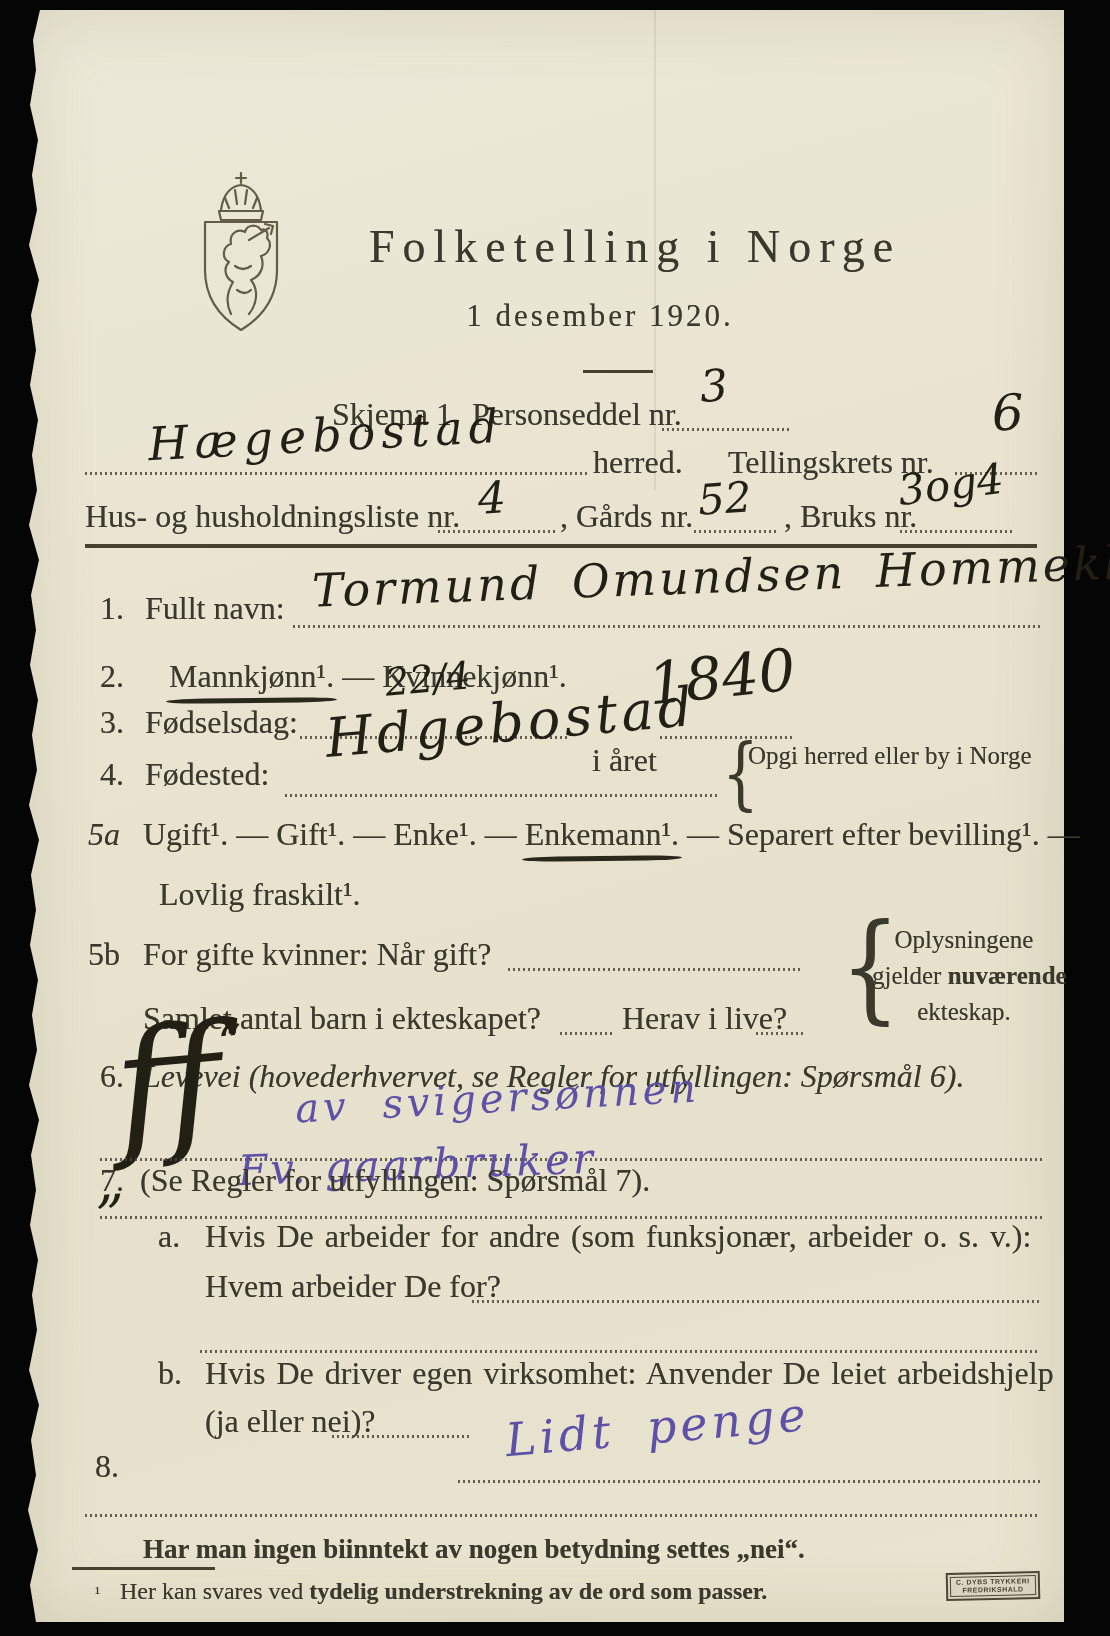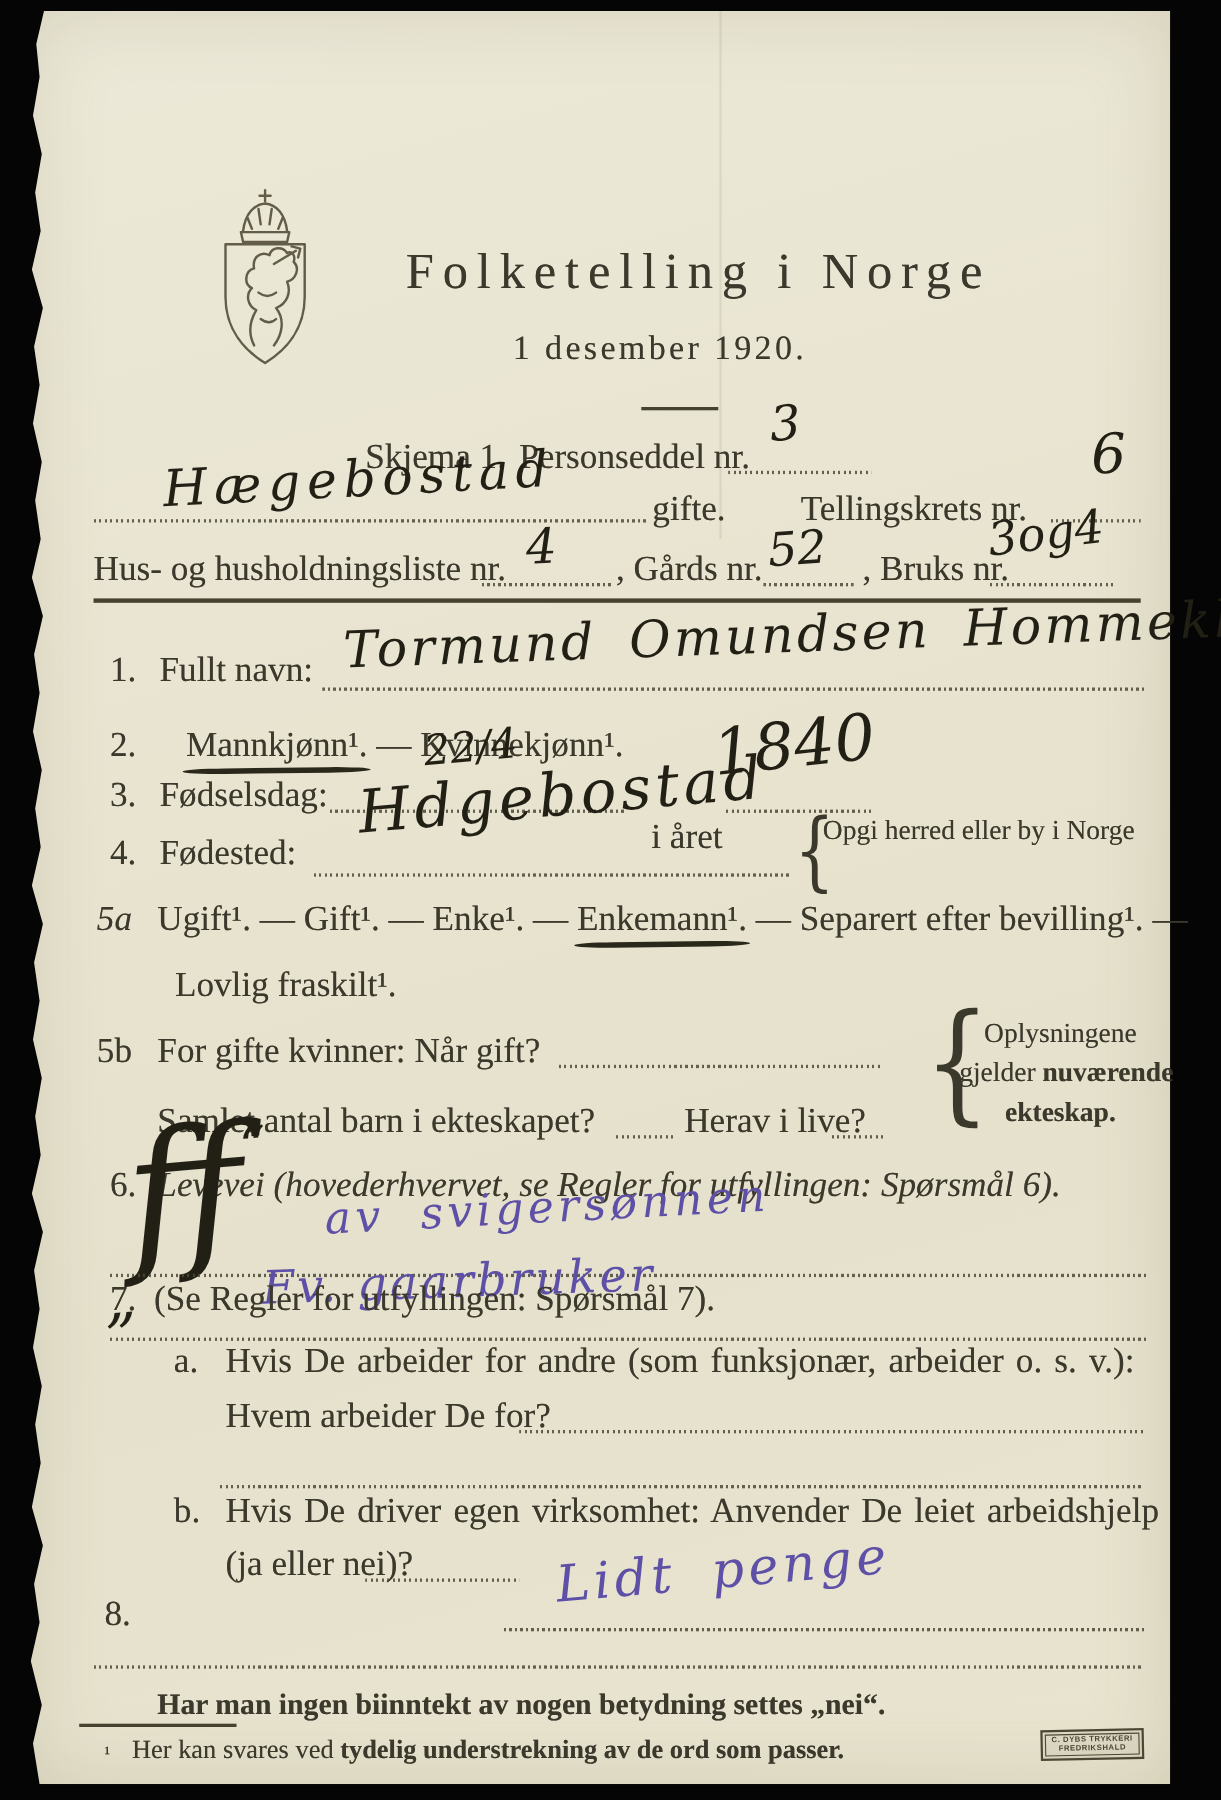--- a/index.html
+++ b/index.html
@@ -62,21 +62,21 @@
   <div class="el printed center" style="left:420px;top:298px;width:360px;font-size:31px;letter-spacing:3px;">1 desember 1920.</div>
   <div class="el rule" style="left:583px;top:370px;width:70px;height:3px;"></div>
 
   <div class="el printed" style="left:332px;top:396px;">Skjema 1.</div>
   <div class="el printed" style="left:472px;top:396px;">Personseddel nr.</div>
   <div class="el dots" style="left:662px;top:428px;width:130px;"></div>
   <div class="el hw" style="left:700px;top:364px;font-size:44px;transform:rotate(-4deg);">3</div>
 
   <div class="el hw" style="left:148px;top:412px;font-size:46px;letter-spacing:6px;transform:rotate(-3deg);">Hægebostad</div>
   <div class="el dots" style="left:85px;top:472px;width:503px;"></div>
-  <div class="el printed" style="left:593px;top:444px;">gifte.</div>
+  <div class="el printed" style="left:593px;top:444px;">herred.</div>
   <div class="el printed" style="left:728px;top:444px;">Tellingskrets nr.</div>
   <div class="el dots" style="left:955px;top:472px;width:82px;"></div>
   <div class="el hw" style="left:992px;top:388px;font-size:50px;transform:rotate(-2deg);">6</div>
 
   <div class="el printed" style="left:85px;top:498px;">Hus- og husholdningsliste nr.</div>
   <div class="el dots" style="left:438px;top:530px;width:118px;"></div>
   <div class="el hw" style="left:478px;top:476px;font-size:44px;transform:rotate(-3deg);">4</div>
   <div class="el printed" style="left:560px;top:498px;">, Gårds nr.</div>
   <div class="el dots" style="left:694px;top:530px;width:82px;"></div>
   <div class="el hw" style="left:698px;top:478px;font-size:42px;transform:rotate(-4deg);">52</div>
@@ -116,21 +116,21 @@
   <div class="el printed" style="left:88px;top:936px;">5b</div>
   <div class="el printed" style="left:143px;top:936px;">For gifte kvinner:  Når gift?</div>
   <div class="el dots" style="left:508px;top:968px;width:292px;"></div>
   <div class="el printed" style="left:143px;top:1000px;">Samlet antal barn i ekteskapet?</div>
   <div class="el dots" style="left:560px;top:1032px;width:52px;"></div>
   <div class="el printed" style="left:622px;top:1000px;">Herav i live?</div>
   <div class="el dots" style="left:756px;top:1032px;width:50px;"></div>
   <div class="el brace" style="left:840px;top:908px;font-size:95px;transform:scaleY(1.25);transform-origin:top;">{</div>
   <div class="el printed small center" style="left:878px;top:926px;width:172px;">Oplysningene</div>
   <div class="el printed small center" style="left:872px;top:962px;width:184px;"><span>gjelder </span><b>nuværende</b></div>
-  <div class="el printed small center" style="left:878px;top:998px;width:172px;font-weight:bold;">ekteskap.</div>
+  <div class="el printed small center" style="left:878px;top:998px;width:172px;font-weight:normal;">ekteskap.</div>
 
   <div class="el printed" style="left:100px;top:1058px;">6.</div>
   <div class="el printed" style="left:143px;top:1058px;font-style:italic;">Levevei (hovederhvervet, se Regler for utfyllingen:  Spørsmål 6).</div>
   <div class="el hw" style="left:88px;top:1008px;transform:rotate(-5deg);"><span style="font-size:56px;vertical-align:-60px;">„</span><span style="font-size:150px;">ff</span><span style="font-size:48px;vertical-align:70px;">“</span></div>
   <div class="el hw purple" style="left:295px;top:1078px;font-size:40px;letter-spacing:4px;word-spacing:16px;transform:rotate(-3deg);">av svigersønnen</div>
   <div class="el dots" style="left:100px;top:1158px;width:942px;"></div>
   <div class="el hw purple" style="left:238px;top:1144px;font-size:42px;letter-spacing:3px;transform:rotate(-2deg);">Fv. gaarbruker</div>
   <div class="el dots" style="left:100px;top:1216px;width:942px;"></div>
 
   <div class="el printed" style="left:100px;top:1162px;">7.</div>

